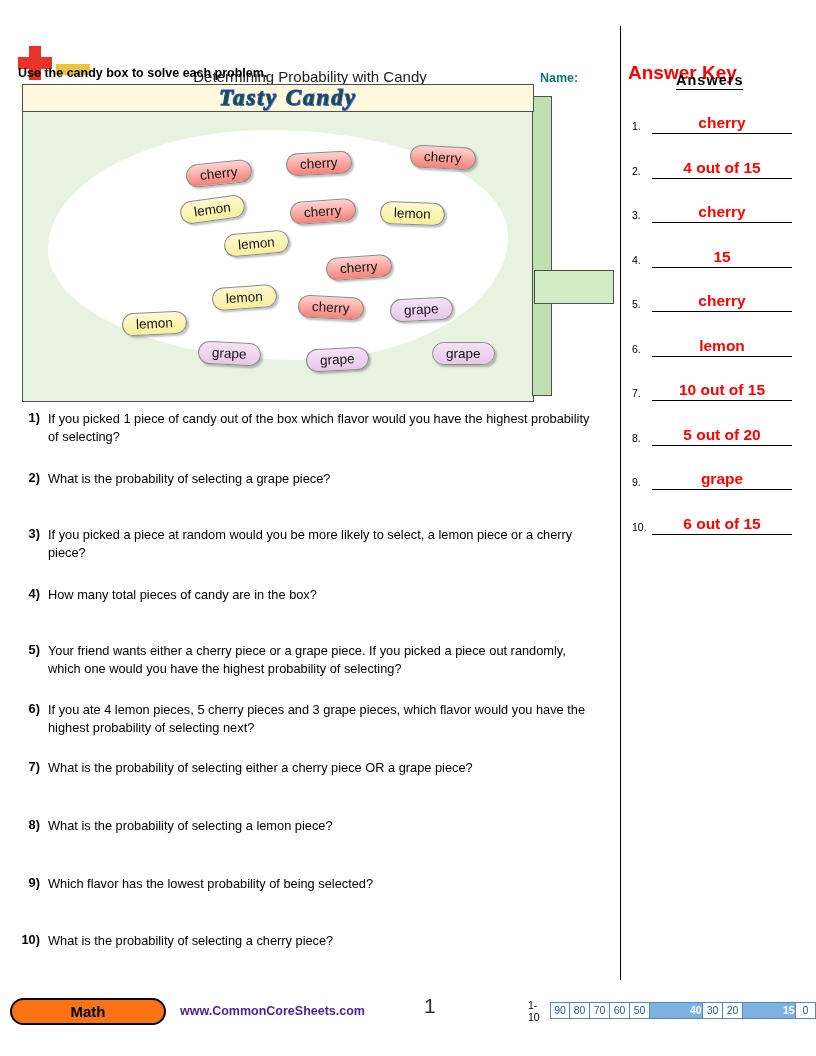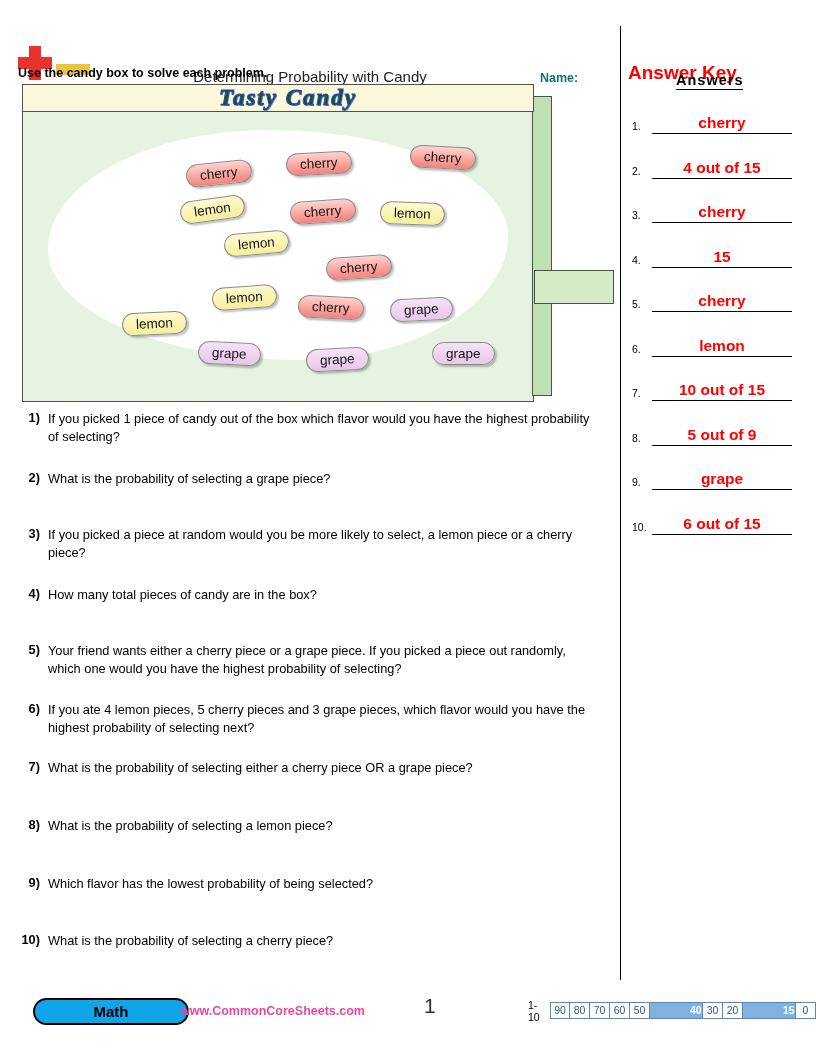--- a/index.html
+++ b/index.html
@@ -101,26 +101,26 @@
 
   
   .questions { position:absolute; left:18px; top:410px; width:590px; }
   .q { position:absolute; display:flex; }
   .q-num { width:30px; text-align:right; font-size:12.8px; font-weight:bold; padding-right:8px; }
   .q-text { width:552px; font-size:12.8px; line-height:1.42; }
 
   
   .footer { position:absolute; left:0; top:990px; width:816px; height:52px; }
   .math-pill {
-    position:absolute; left:33px; top:8px; width:156px; height:27px;
-    border:2px solid #000; border-radius:14px; background:#0ea5e9;
+    position:absolute; left:10px; top:8px; width:156px; height:27px;
+    border:2px solid #000; border-radius:14px; background:#f97316;
     font-weight:bold; font-size:15px; text-align:center; line-height:24px;
   }
   .site {
-    position:absolute; left:180px; top:14px; font-size:12.5px; font-weight:bold; color:#ec4899;
+    position:absolute; left:180px; top:14px; font-size:12.5px; font-weight:bold; color:#4c1d95;
   }
   .page-num { position:absolute; left:424px; top:4px; font-size:21px; color:#333; }
   .scale { position:absolute; left:528px; top:12px; height:17px; display:flex; align-items:center; }
   .scale-label { font-size:10.5px; margin-right:4px; color:#000; }
   .scale-cell {
     border:1px solid #5588bb; border-left:none; min-width:20px; height:17px;
     font-size:10.5px; text-align:center; line-height:15px; color:#2a5d8f; background:#fff;
     padding:0 2px;
   }
   .scale-cell.first { border-left:1px solid #5588bb; }
@@ -247,21 +247,21 @@
         <div class="ans-val">lemon</div>
       </div>
       <div class="ans-row" style="top: 371px;">
         <div class="ans-num">7.</div>
         <div class="ans-line"></div>
         <div class="ans-val">10 out of 15</div>
       </div>
       <div class="ans-row" style="top: 415.5px;">
         <div class="ans-num">8.</div>
         <div class="ans-line"></div>
-        <div class="ans-val">5 out of 9</div>
+        <div class="ans-val">5 out of 20</div>
       </div>
       <div class="ans-row" style="top: 460px;">
         <div class="ans-num">9.</div>
         <div class="ans-line"></div>
         <div class="ans-val">grape</div>
       </div>
       <div class="ans-row" style="top: 504.5px;">
         <div class="ans-num">10.</div>
         <div class="ans-line"></div>
         <div class="ans-val">6 out of 15</div>

